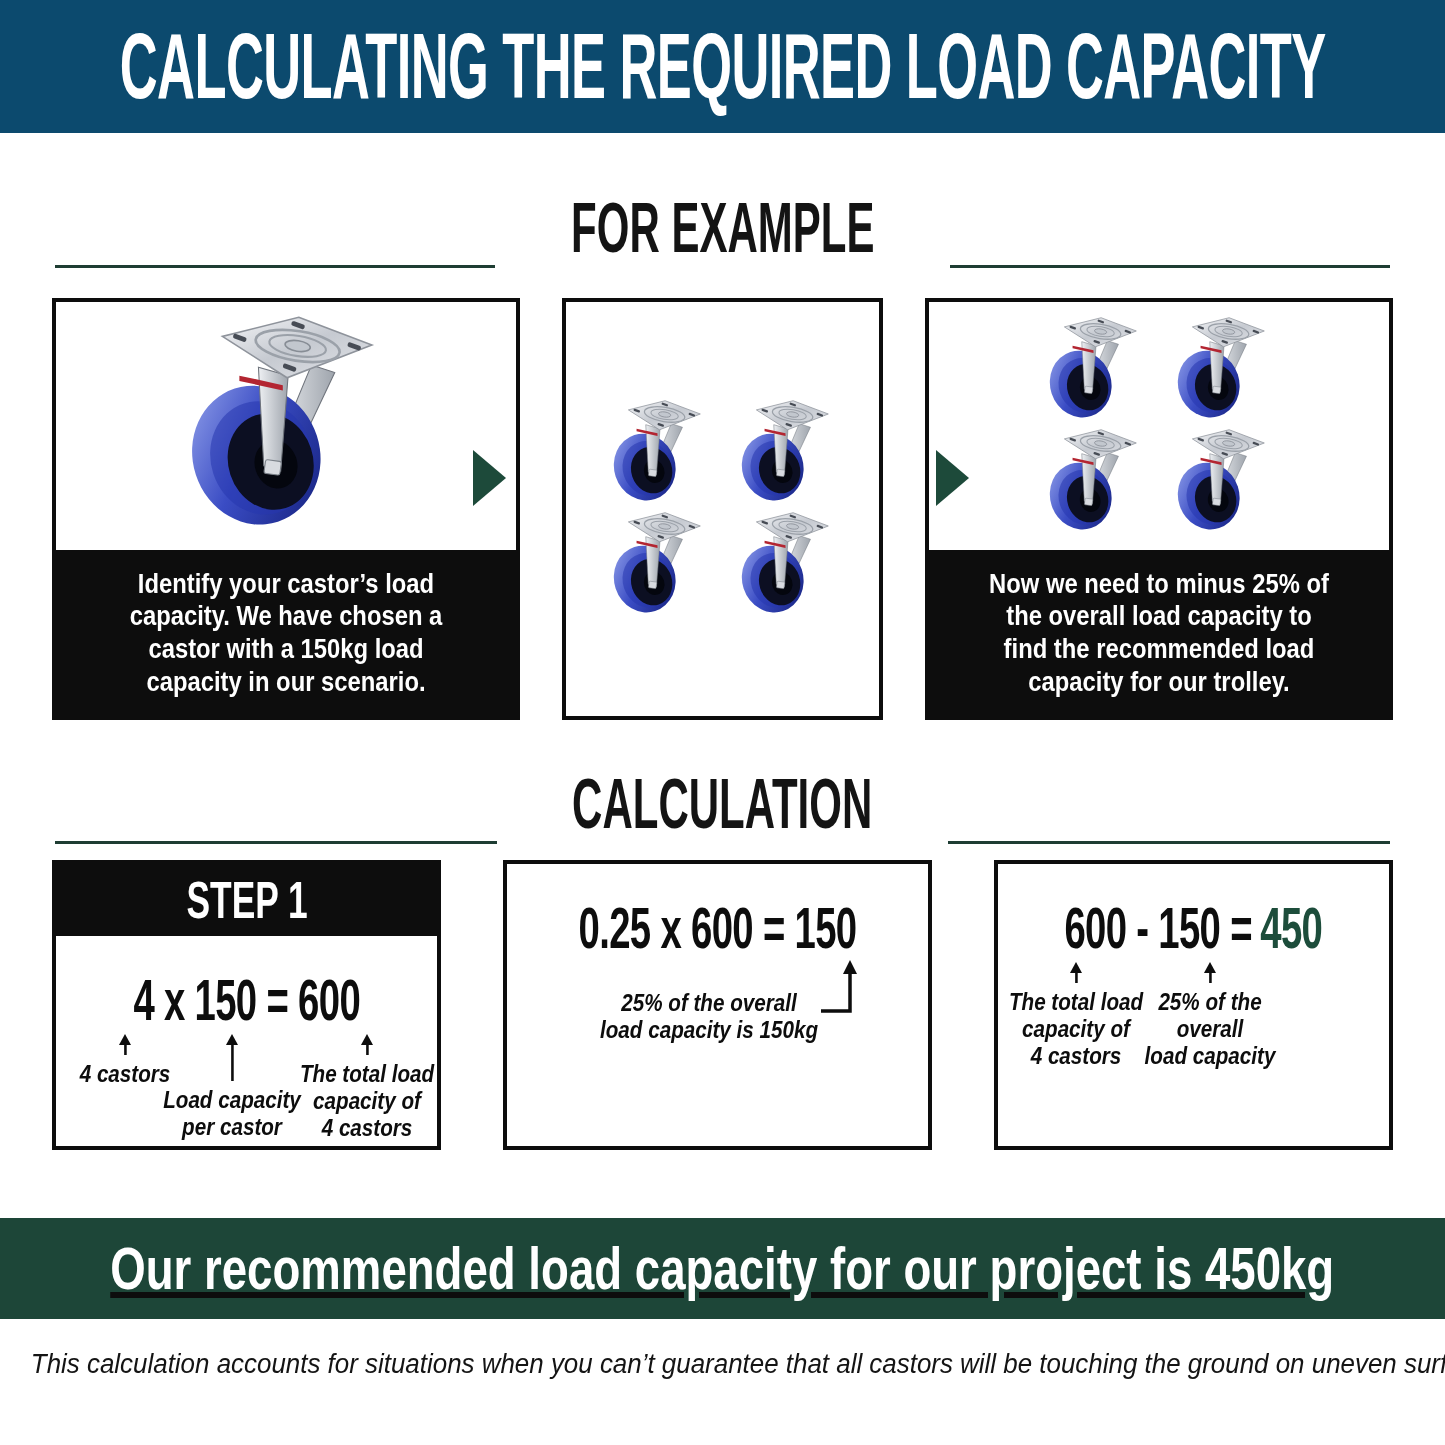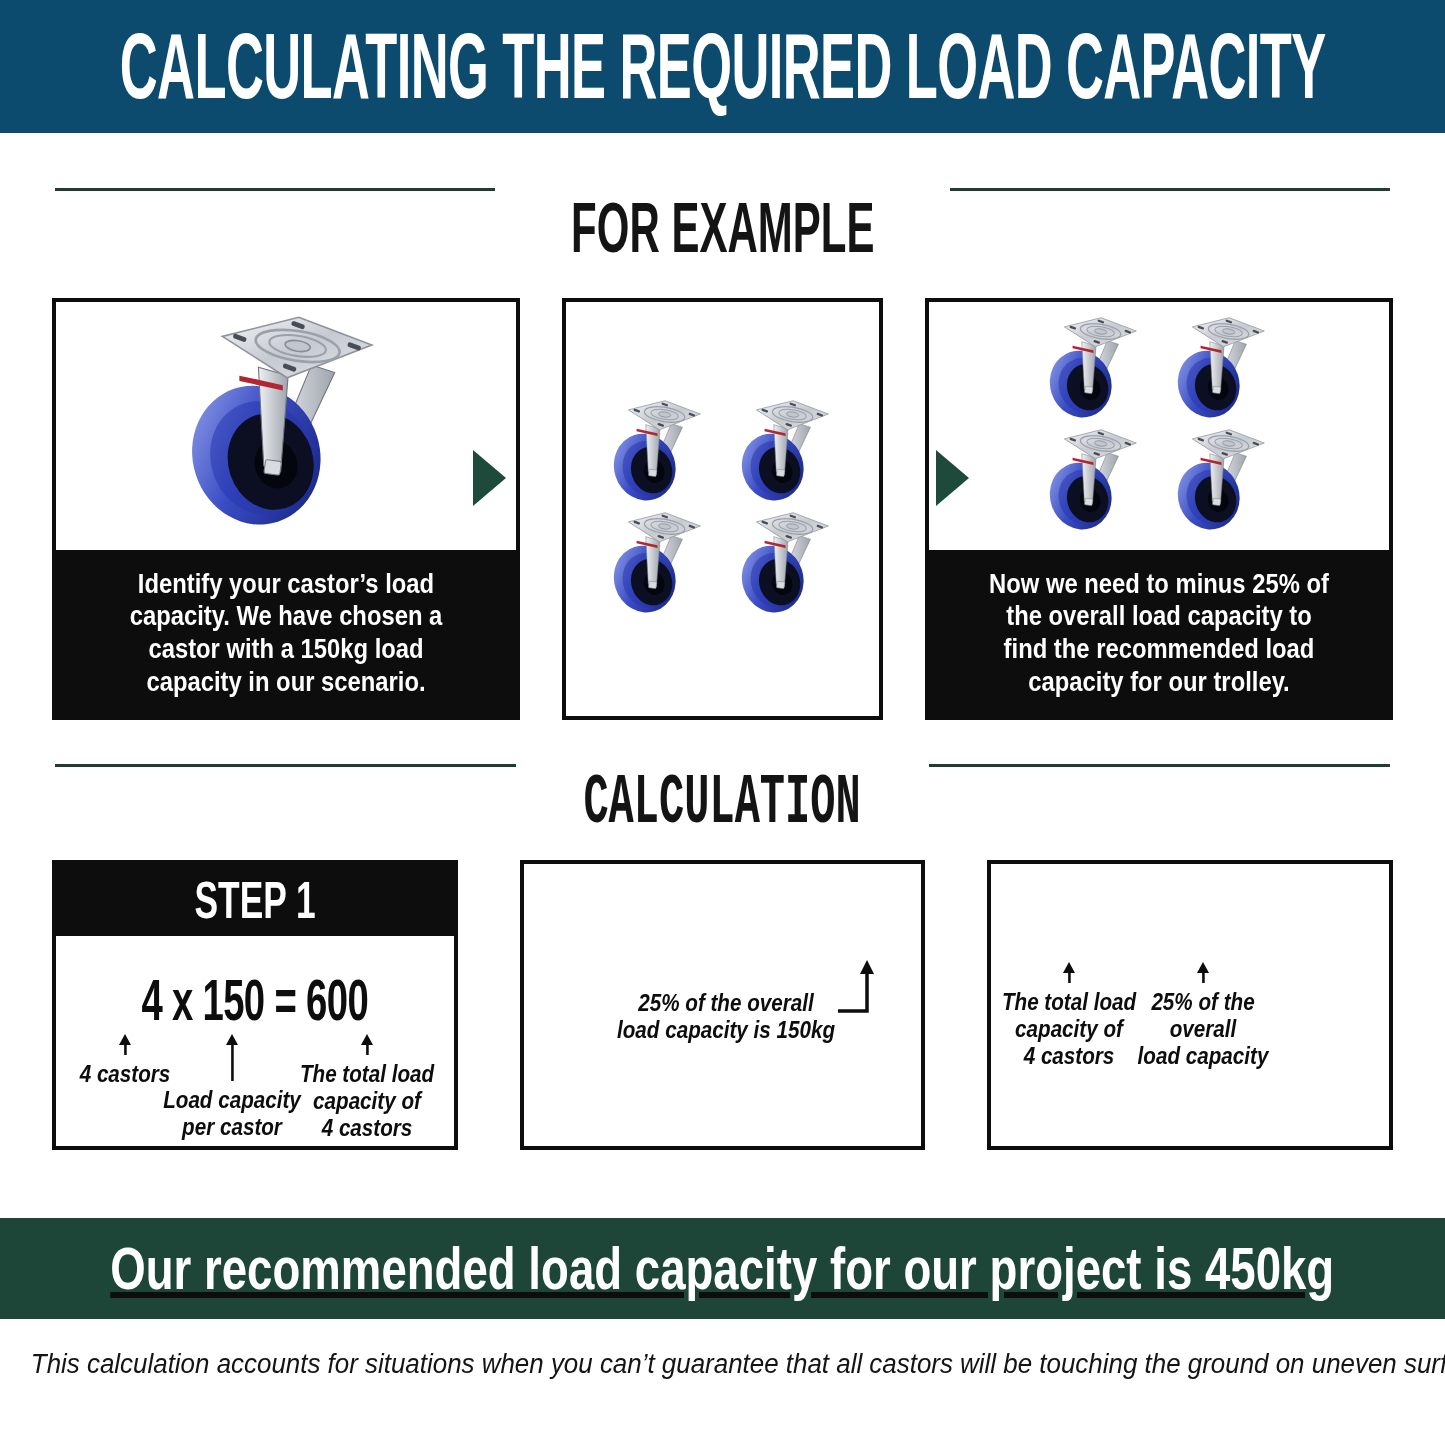--- a/index.html
+++ b/index.html
@@ -19,23 +19,23 @@
     display:flex; align-items:center; justify-content:center;
   }
   .header-title {
     color:#ffffff; font-weight:bold; font-size:92px;
     white-space:nowrap; flex-shrink:0;
     display:inline-block; transform:scaleX(0.57); transform-origin:center;
     letter-spacing:-1px;
   }
 
   
-  .sec-heading { display:flex; align-items:flex-start;gap:47px; }
+  .sec-heading { display:flex; align-items:flex-end;gap:47px; }
   .sec-heading.example { margin:55px 55px 30px; }
-  .sec-heading.calc    { margin:44px 55px 16px;font-family:Liberation Mono, monospace; }
+  .sec-heading.calc    { margin:44px 55px 16px; }
   .rule { flex:1; height:3px; background:#1e3d33; }
   .sec-title {
     font-size:70px; font-weight:bold; color:#141414; line-height:80px;
     white-space:nowrap; flex-shrink:0;
     display:inline-block; transform:scaleX(0.60); transform-origin:center;
     margin:0 -72px;
   }
 
   
   .panels-row {
@@ -289,33 +289,39 @@
         <div class="up-arrow short"></div>
         <div class="ann-label">The total load
 capacity of
 4 castors</div>
       </div>
     </div>
   </div>
 
   <div class="step">
     <div class="step-body">
+      <div class="formula">
+        <span class="formula-inner"><span>0.25 x 600 = 150</span><span class="green"></span></span>
+      </div>
       <div class="ann s2-a1">
         <div class="ann-label">25% of the overall
 load capacity is 150kg</div>
       </div>
       <svg class="elbow" width="38" height="54" viewBox="0 0 38 54">
         <path d="M1 51 H30 V13" fill="none" stroke="#0d0d0d" stroke-width="3.5"></path>
         <polygon points="30,0 23,14 37,14" fill="#0d0d0d"></polygon>
       </svg>
     </div>
   </div>
 
   <div class="step">
     <div class="step-body">
+      <div class="formula">
+        <span class="formula-inner"><span>600 - 150 =</span><span class="green">450</span></span>
+      </div>
       <div class="ann s3-a1">
         <div class="up-arrow short"></div>
         <div class="ann-label">The total load
 capacity of
 4 castors</div>
       </div>
       <div class="ann s3-a2">
         <div class="up-arrow short"></div>
         <div class="ann-label">25% of the
 overall

